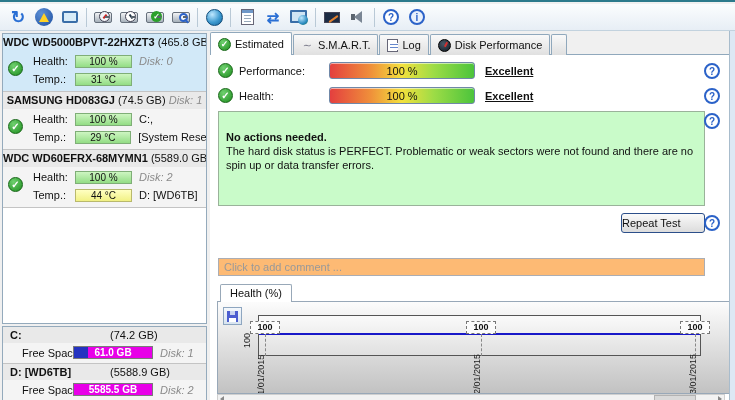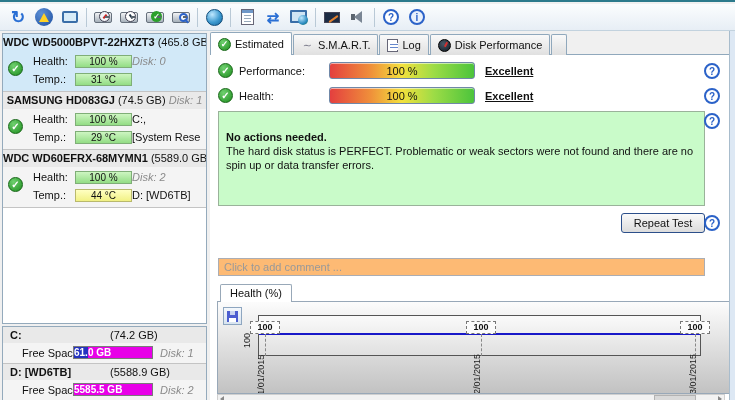--- a/index.html
+++ b/index.html
@@ -52,29 +52,29 @@
   .hdr .extra { font-weight:normal; font-style:italic; color:#8a8a8a; }
   .disk-item.selected, .disk-item.selected .hdr { background:#d2e9f8; }
   .chk { width:15px; height:15px; border-radius:50%; background:radial-gradient(circle at 35% 30%,#6fd06f,#1e8e1e);
     border:1px solid #156515; color:#fff; font-size:10px; font-weight:bold; display:flex; align-items:center; justify-content:center; }
   .disk-item .chk { position:absolute; left:5px; top:27px; }
   .drow { display:flex; align-items:center; height:16px; margin:2px 0 0 30px; white-space:nowrap; }
   .drow .lbl { width:42px; }
   .bar { width:57px; height:13px; border:1px solid #7fae77; background:linear-gradient(#cdf5c1,#93dd85);
     text-align:center; line-height:12px; font-size:10px; color:#111; }
   .bar.warn { border-color:#b9b96d; background:linear-gradient(#ffffc2,#f1f184); }
-  .drow .rt { overflow:hidden; }
+  .drow .rt { margin-left:7px; overflow:hidden; }
   .muted { color:#8a8a8a; font-style:italic; }
   .part-item { border-bottom:1px solid #c4c4c4; background:#f4f4f4; padding-bottom:3px; }
   .phdr { position:relative; height:16px; line-height:16px; background:#e9e9e9; font-weight:bold; padding-left:7px; }
   .phdr .psize { position:absolute; left:107px; }
   .prow { display:flex; align-items:center; height:15px; margin:2px 0 0 19px; white-space:nowrap; }
   .prow .lbl { width:51px; }
   .fbar { position:relative; width:80px; height:13px; border:1px solid #7a7a7a; background:#e800e8;
-    color:#fff; font-weight:bold; font-size:10px; line-height:12px; }
+    color:#fff; font-weight:bold; font-size:10px; text-align:center; line-height:12px; }
   .fbar .used { position:absolute; left:0; top:0; bottom:0; background:#2432c0; }
   .fbar .fval { position:relative; }
   
   #main { position:absolute; left:210px; top:30px; width:519px; height:370px; }
   #right-strip { position:absolute; right:0; top:29px; width:6px; height:371px; background:#dde8f4; border-left:1px solid #a8bccc; }
   #tabs { display:flex; align-items:flex-end; height:23px; position:relative; z-index:2; }
   .tab { display:flex; align-items:center; gap:4px; height:21px; padding:0 7px; margin-right:1px;
     border:1px solid #90a8bc; border-bottom:none; border-radius:2px 2px 0 0;
     background:linear-gradient(#f9f9f9,#e0e0e0); cursor:default; white-space:nowrap; }
   .tab.active { background:#fff; height:23px; }
@@ -97,21 +97,21 @@
     background:linear-gradient(to right,#e43f3f,#ef8f3a 28%,#f3e13d 50%,#9ddc46 72%,#4cc43c);
     box-shadow:inset 0 1px 0 rgba(255,255,255,.55); }
   .rating { margin-left:10px; font-weight:bold;text-decoration:underline; }
   .help-abs { position:absolute; right:9px; }
   #status-box { position:absolute; left:8px; top:56px; width:487px; height:95px; background:#c9fbc9; border:1px solid #9ab29a; padding:4px 7px; line-height:14px; }
   #status-action { margin-top:14px; font-weight:bold; }
   #stats { position:absolute; left:8px; top:160px; line-height:13px; }
   .slbl { display:inline-block; width:137px; }
   .sval { font-weight:bold; }
   #repeat-btn { position:absolute; right:24px; top:158px; width:84px; height:20px; border:1px solid #2c4f8a; border-radius:3px;
-    background:linear-gradient(#fafafa,#dcdcdc); text-align:center; line-height:18px; cursor:default; }
+    background:linear-gradient(#fafafa,#dcdcdc); text-align:left; line-height:18px; cursor:default; }
   #comment { position:absolute; left:8px; top:203px; width:487px; height:18px; border:1px solid #abadb3;
     font-family:"Liberation Sans", sans-serif; font-size:11px; color:#555; padding-left:5px; background:#fdba74; }
   #comment::placeholder { color:#999; }
   
   #chart-tab { position:absolute; left:10px; top:229px; height:18px; padding:0 9px; background:#fff;
     border:1px solid #98a8b8; border-bottom:none; border-radius:2px 2px 0 0; line-height:17px; z-index:3; }
   #chart-panel { position:absolute; left:7px; top:246px; width:584px; height:93px; border:1px solid #98a8b8;
     background:linear-gradient(#fcfcfc,#c2c2c2); overflow:hidden; }
   #save-btn { position:absolute; left:5px; top:5px; width:19px; height:18px; border:1px solid #8ea6c0;
     background:linear-gradient(#f4f8fc,#d8e4f0); display:flex; align-items:center; justify-content:center; }

